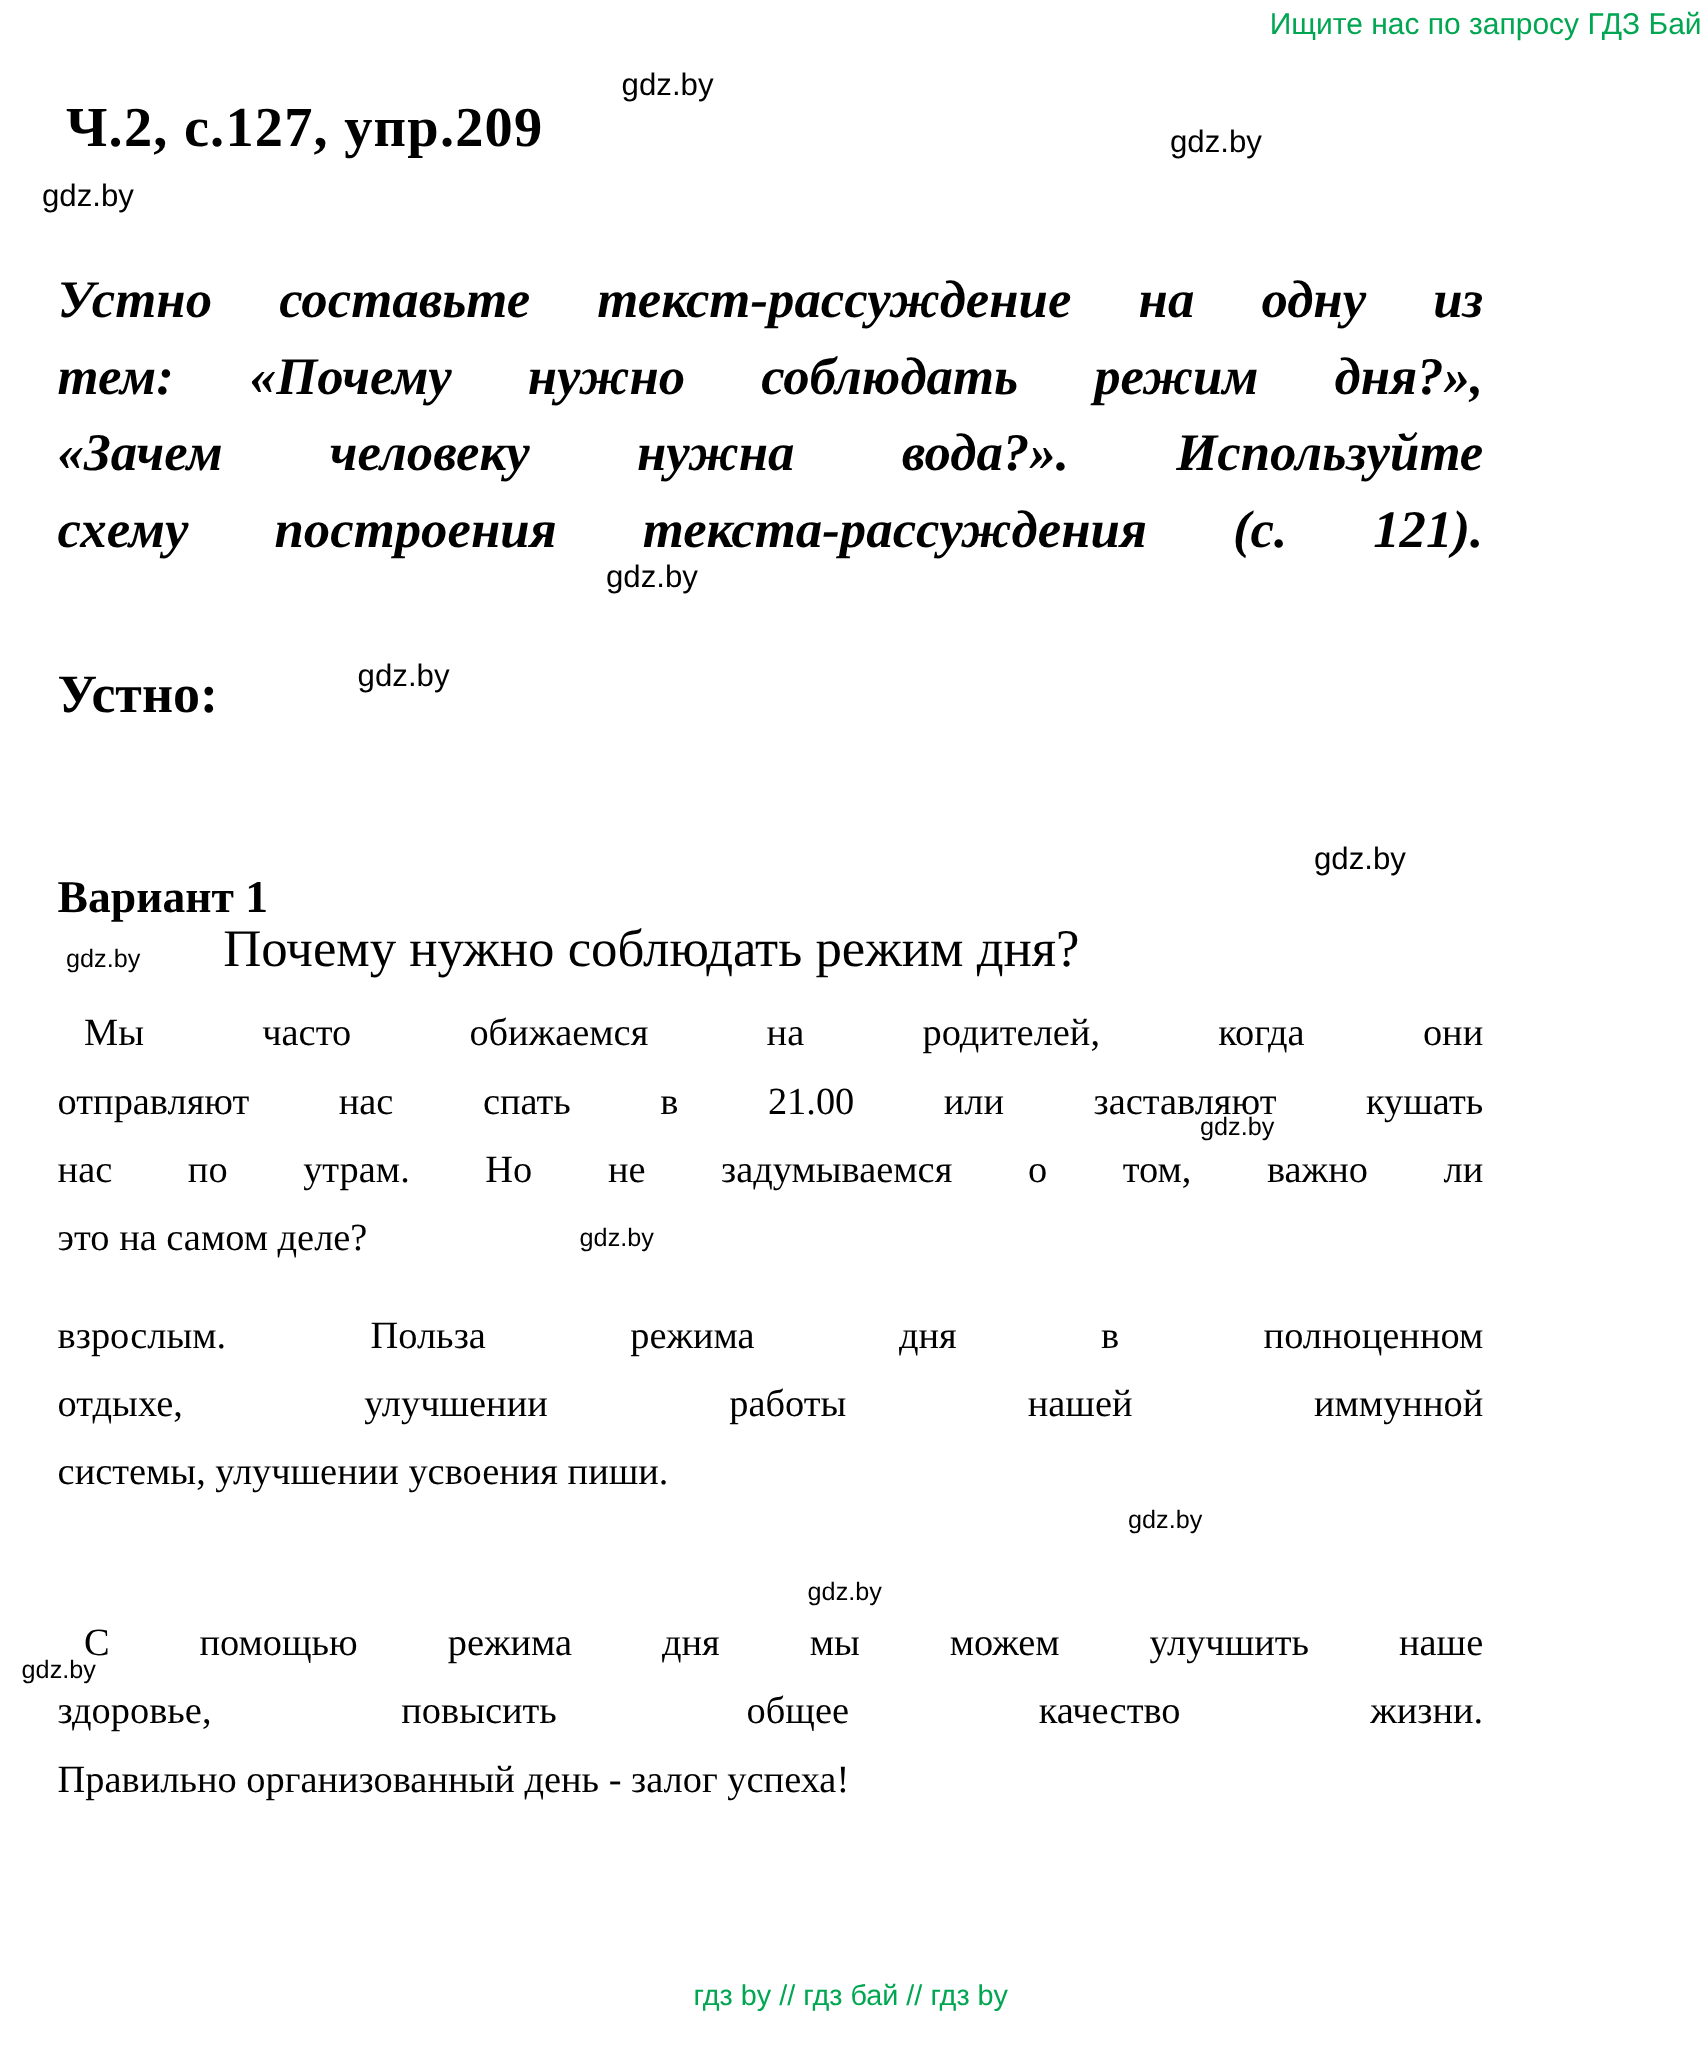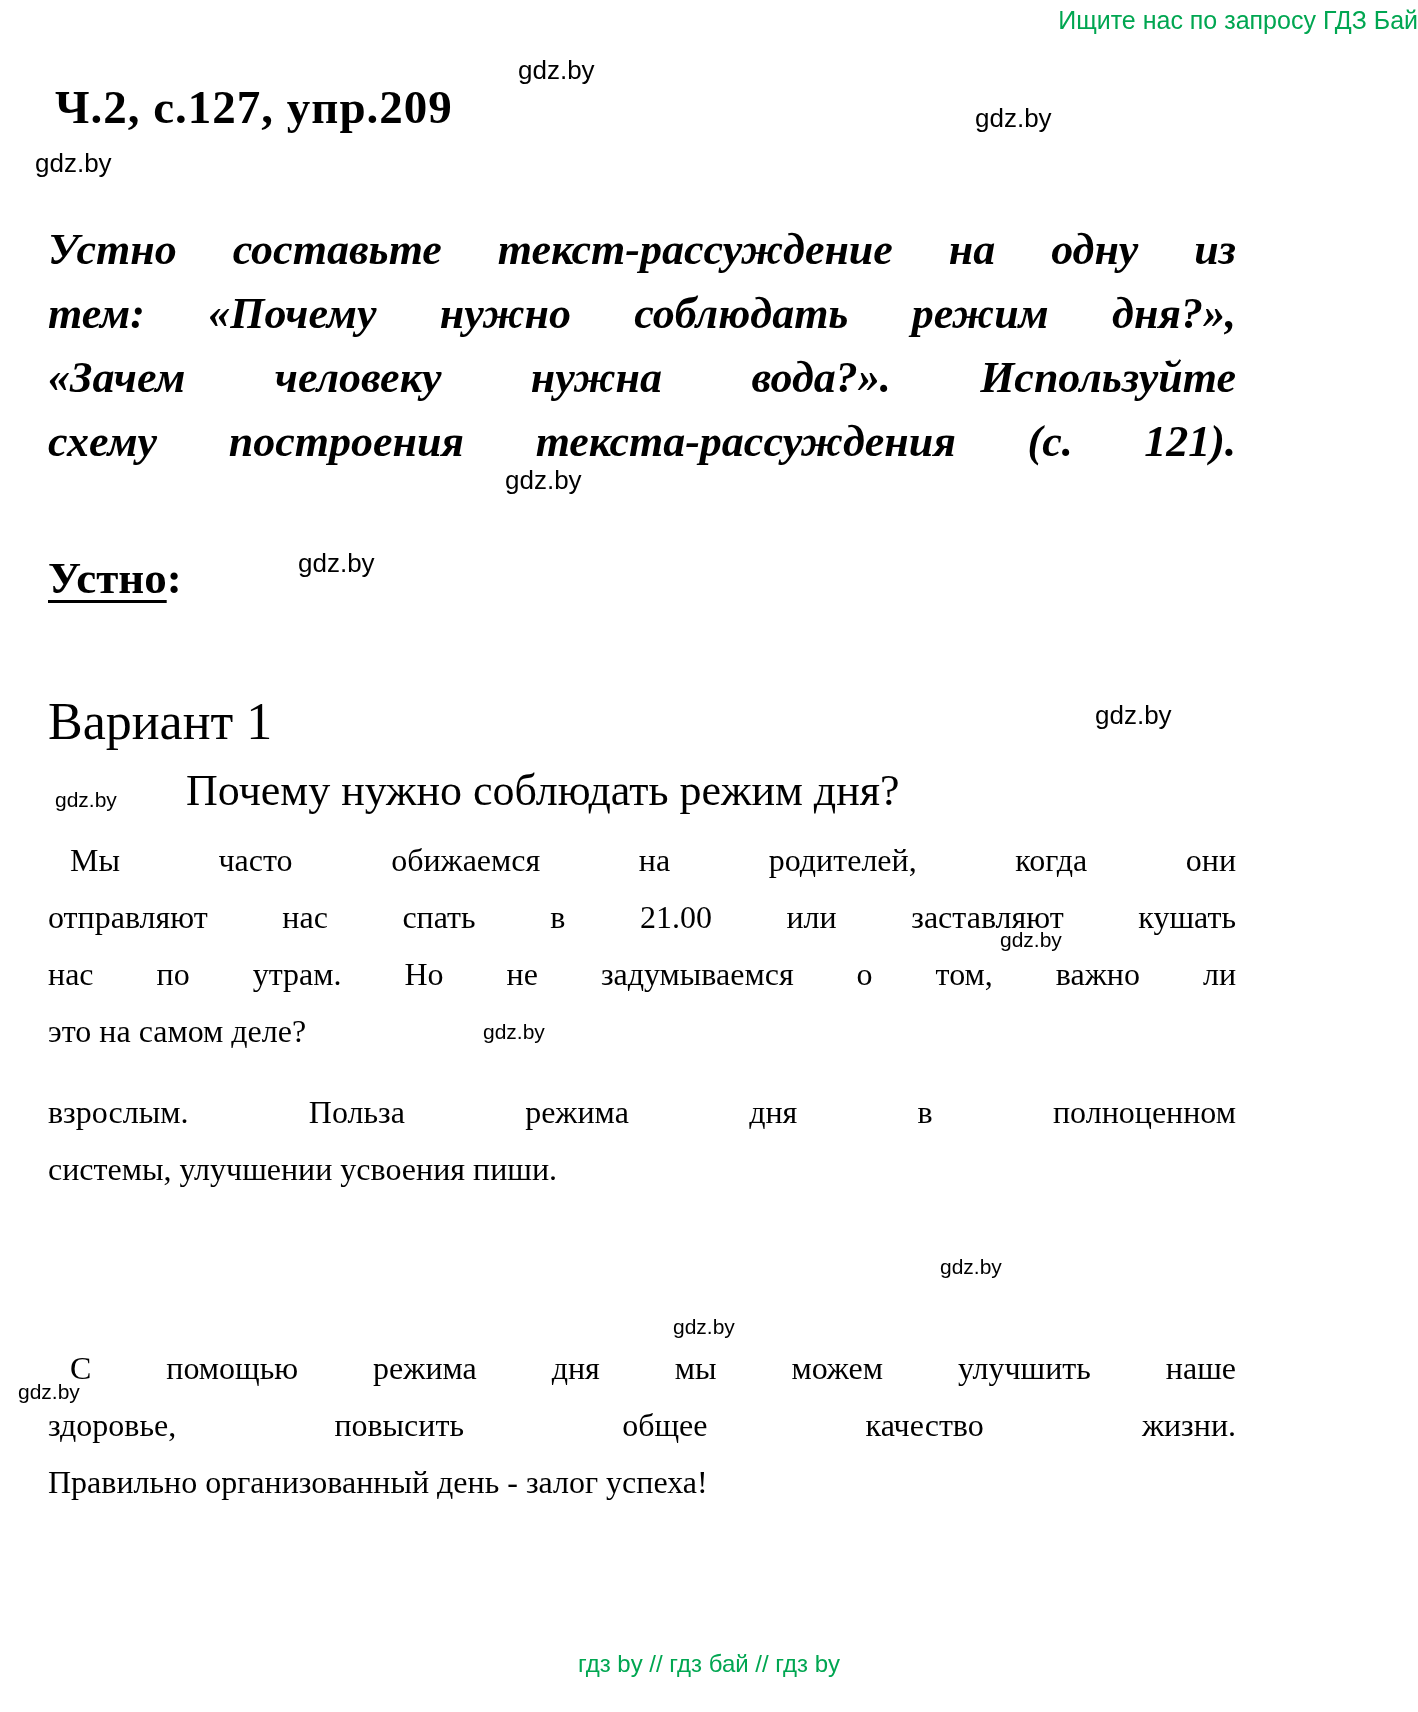--- a/index.html
+++ b/index.html
@@ -40,29 +40,28 @@
 
   .line { text-align: justify; text-align-last: justify; }
   .line.left-last { text-align-last: left; }
   .line.indent { text-indent: 22px; }
 
   .oral {
     position: absolute; left: 48px; top: 552px;
     font-size: 45px; font-weight: bold;
   }
   .oral .u {
-    text-decoration: underline;
     text-decoration-thickness: 3px;
     text-underline-offset: 7px;
     margin-top: 45px;
   }
 
   .variant {
-    position: absolute; left: 48px; top: 692px;
-    font-size: 52px; font-weight: normal;
+    position: absolute; left: 48px; top: 726px;
+    font-size: 38px; font-weight: bold;
   }
 
   .essay-title {
     position: absolute; left: 48px; top: 765px; width: 1188px;
     font-size: 44px; text-indent: 138px;
   }
 
   .para {
     position: absolute; left: 48px; width: 1188px;
     font-size: 32px; line-height: 57px;
@@ -115,20 +114,21 @@
 
 <div class="para" id="p1">
   <div class="line indent">Мы часто обижаемся на родителей, когда они</div>
   <div class="line">отправляют нас спать в 21.00 или заставляют кушать</div>
   <div class="line">нас по утрам. Но не задумываемся о том, важно ли</div>
   <div class="line left-last">это на самом деле?</div>
 </div>
 
 <div class="para" id="p2">
   <div class="line">взрослым. Польза режима дня в полноценном</div>
+  <div class="line">отдыхе, улучшении работы нашей иммунной</div>
   <div class="line left-last">системы, улучшении усвоения пиши.</div>
 </div>
 
 <div class="para" id="p3">
   <div class="line indent">С помощью режима дня мы можем улучшить наше</div>
   <div class="line">здоровье, повысить общее качество жизни.</div>
   <div class="line left-last">Правильно организованный день - залог успеха!</div>
 </div>
 
 <div class="footer">гдз by  //  гдз бай  //  гдз by</div>

